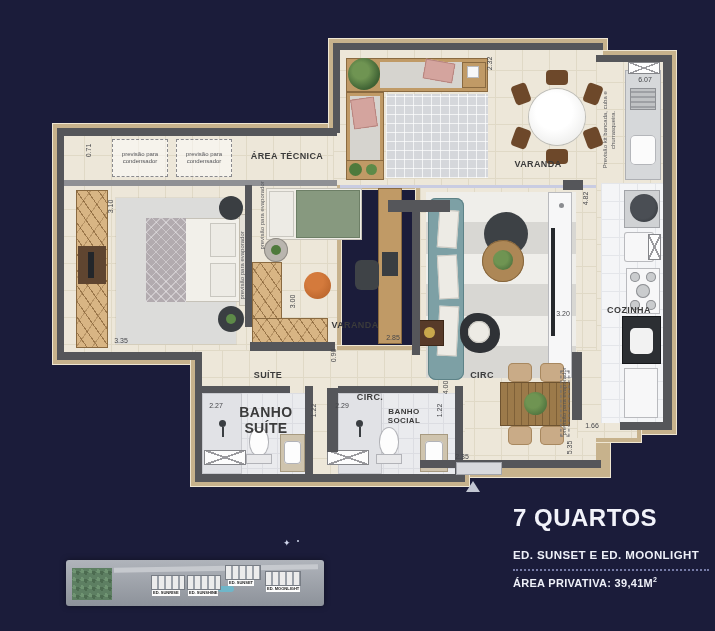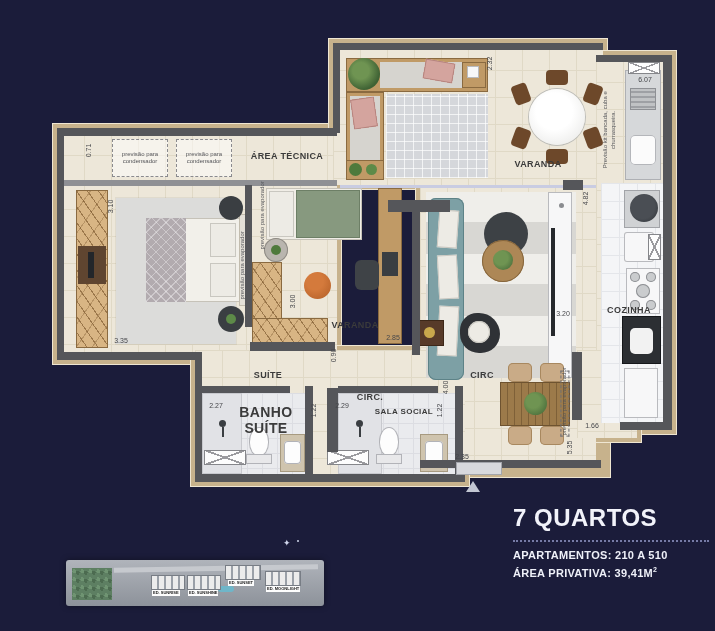--- a/index.html
+++ b/index.html
@@ -225,21 +225,21 @@
 
   <div class="p" style="left:456px;top:462px;width:46px;height:13px;background:#d8d9dd;box-shadow:inset 0 0 0 1px #a4a6ac;"></div>
   <div class="p arrow-up" style="left:466px;top:481px;"></div>
 
   <div class="p room-label" style="left:232px;top:151px;width:110px;">ÁREA TÉCNICA</div>
   <div class="p room-label" style="left:498px;top:159px;width:80px;">VARANDA</div>
   <div class="p room-label" style="left:325px;top:320px;width:60px;">VARANDA</div>
   <div class="p room-label" style="left:243px;top:370px;width:50px;">SUÍTE</div>
   <div class="p room-label" style="left:348px;top:370px;width:44px;margin-top:22px;">CIRC.</div>
   <div class="p room-label wrap" style="left:236px;top:404px;width:60px;font-size:14px;">BANHO SUÍTE</div>
-  <div class="p room-label wrap" style="left:374px;top:407px;width:60px;font-size:8px;">SALA SOCIAL</div>
+  <div class="p room-label wrap" style="left:374px;top:407px;width:60px;font-size:8px;">BANHO SOCIAL</div>
   <div class="p room-label" style="left:460px;top:370px;width:44px;">CIRC</div>
   <div class="p room-label" style="left:581px;top:305px;width:56px;margin-left:20px;">COZINHA</div>
 
   <div class="p dashedbox" style="left:112px;top:139px;width:54px;height:36px;">
     <span class="ann" style="width:46px;">previsão para condensador</span>
   </div>
   <div class="p dashedbox" style="left:176px;top:139px;width:54px;height:36px;">
     <span class="ann" style="width:46px;">previsão para condensador</span>
   </div>
   <div class="p ann v" style="left:552px;top:122px;width:116px;white-space:normal;line-height:1.3;">Previsão kit bancada, cuba e churrasqueira.</div>
@@ -279,16 +279,16 @@
   <div class="p chip" style="left:86px;top:42px;">ED. SUNRISE</div>
   <div class="p chip" style="left:122px;top:42px;">ED. SUNSHINE</div>
   <div class="p chip" style="left:162px;top:32px;">ED. SUNSET</div>
   <div class="p chip" style="left:200px;top:38px;">ED. MOONLIGHT</div>
 </div>
 <div class="p sparkle" style="left:283px;top:538px;">✦</div>
 <div class="p circle" style="left:297px;top:540px;width:2px;height:2px;background:#cfd4ea;"></div>
 
 <div class="p" style="left:513px;top:504px;width:200px;">
   <div class="title">7 QUARTOS</div>
+  <div class="subtitle" style="margin-top:17px;">ED. SUNSET E ED. MOONLIGHT</div>
   <div class="dotsep" style="margin-top:8px;width:196px;"></div>
-  <div class="infoline" style="margin-top:7px;">APARTAMENTOS: 210 A 510</div>
   <div class="infoline" style="margin-top:5px;"><span>ÁREA PRIVATIVA: 39,41M</span><sup>2</sup></div>
 </div>
 
 </body></html>

